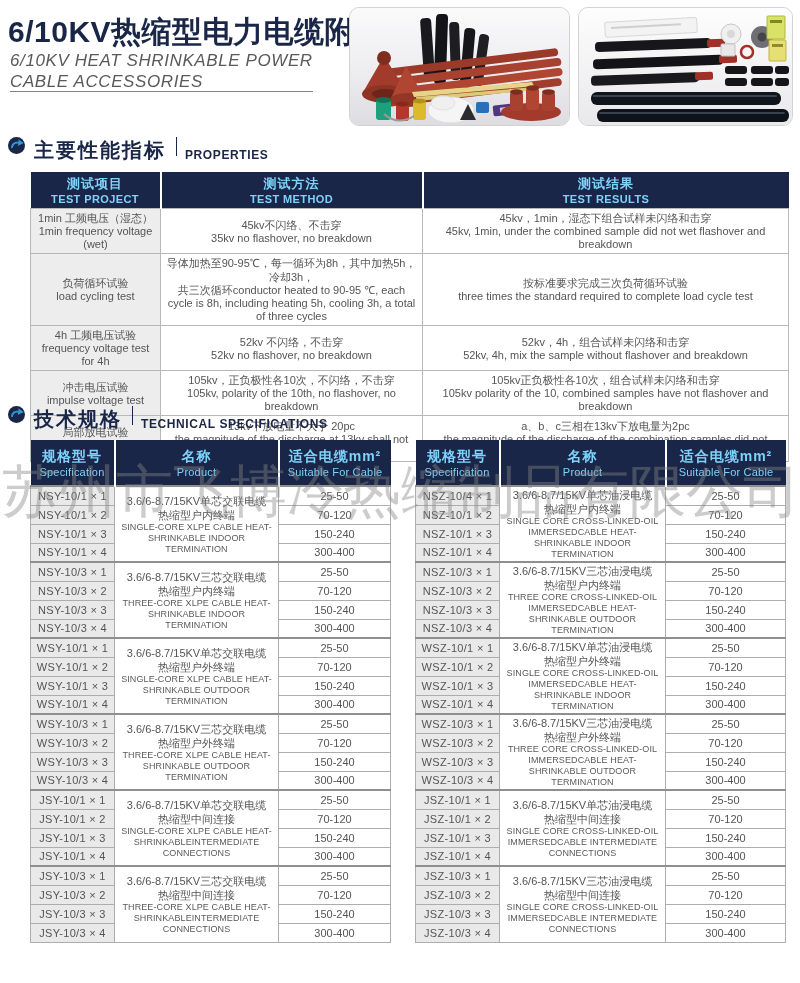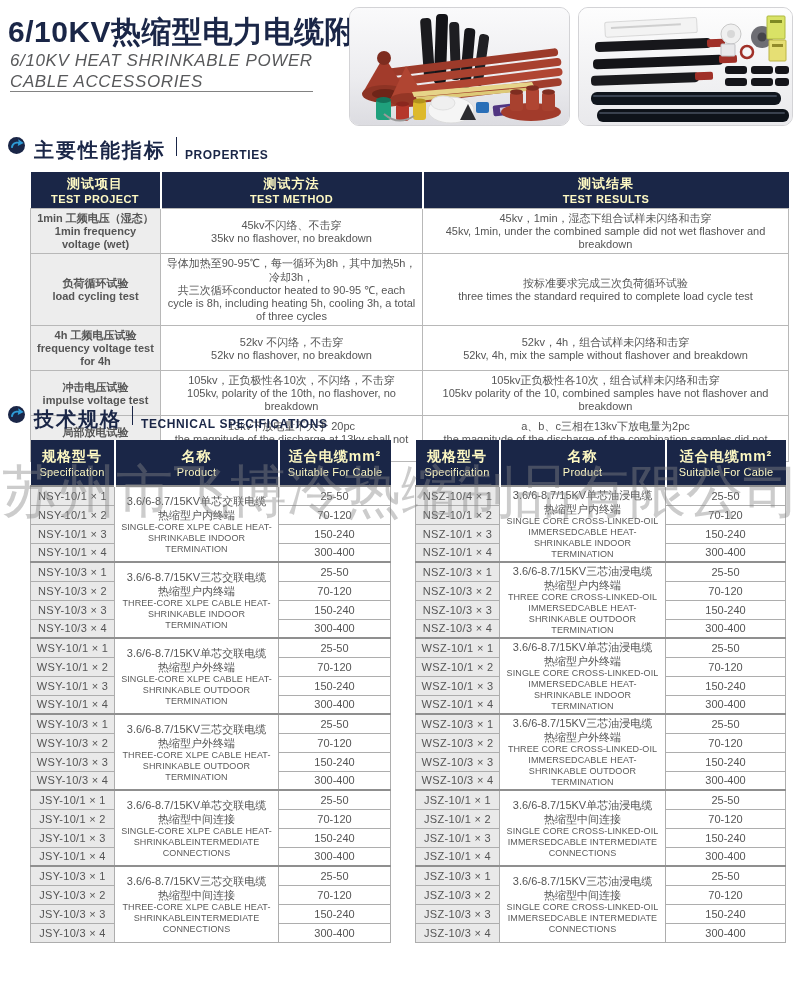--- a/index.html
+++ b/index.html
@@ -19,32 +19,32 @@
   
   .section-head { position:absolute; left:8px; display:flex; align-items:flex-start; }
   .section-head .icon { width:17px; height:17px; margin-right:9px; }
   .section-head .cn { font-size:20px; font-weight:bold; color:#1a2647; letter-spacing:2px; }
   .section-head .bar { width:1px; height:19px; background:#1a2647; margin:0 8px 0 10px; }
   .section-head .en { font-size:12px; font-weight:bold; color:#1a2647; letter-spacing:0.6px; align-self:flex-end; padding-bottom:2px; }
   .sh1 { top:137px; } .sh2 { top:406px; }
 
   
   table { border-collapse:collapse; }
-  th { background:#1a2647; color:#fef9c3; vertical-align:middle; padding:3px 2px; }
+  th { background:#1a2647; color:#7dd3fc; vertical-align:middle; padding:3px 2px; }
   th .hcn { font-size:13px; font-weight:bold; letter-spacing:1px; }
   th .hen { font-size:11px; font-weight:bold; letter-spacing:0.4px; }
   th + th { border-left:2px solid #fff; }
 
   
   .props { position:absolute; left:30px; top:172px; width:758px; table-layout:fixed; }
   .props thead tr { height:36px; }
   .props td { border:1px solid #b8b8b8; text-align:center; vertical-align:middle; color:#555; padding:2px 5px; }
   .props td .cn { font-size:11px; line-height:14px; }
   .props td .en { font-size:11px; line-height:13px; }
-  .props td.c1 { background:#ededed;font-weight:bold; }
+  .props td.c1 { background:#ededed; }
   .props tbody tr:nth-child(1){ height:34px; }
   .props tbody tr:nth-child(2){ height:52px; }
   .props tbody tr:nth-child(3){ height:34px; }
   .props tbody tr:nth-child(4){ height:34px; }
   .props tbody tr:nth-child(5){ height:46px; }
 
   
   .spec { position:absolute; top:440px; table-layout:fixed; }
   .spec-left { left:30px; width:360px; }
   .spec-right { left:415px; width:370px; }

